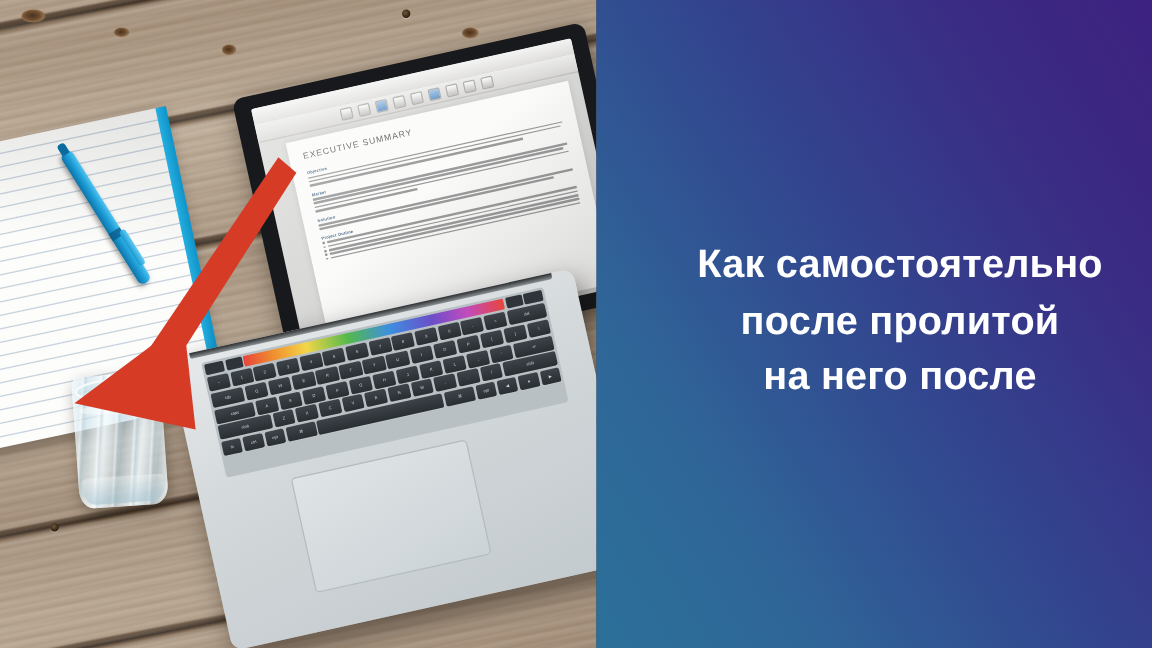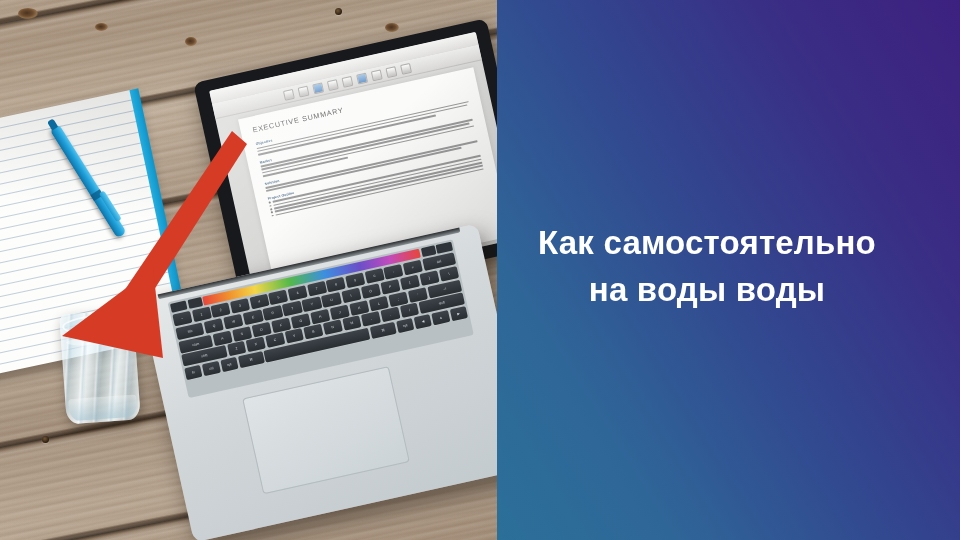--- a/index.html
+++ b/index.html
@@ -383,21 +383,21 @@
   }
 
   
   #panel {
     position: absolute;
     left: 497px; top: 0;
     width: 463px; height: 540px;
     background: linear-gradient(58deg, #2b7099 0%, #2f6698 22%, #32478f 50%, #3a2c84 78%, #3d2180 100%);
     display: flex;
     align-items: center;
-    justify-content: flex-start;
+    justify-content: flex-end;
   }
   #headline {
     color: #ffffff;
     font-size: 33px;
     font-weight: 700;
     line-height: 1.42;
     text-align: center;
     letter-spacing: 0.2px;
     width: 420px;
     margin: 0;
@@ -605,17 +605,18 @@
         <path d="M 232 131 L 247 144 L 145 304 L 124 291 Z" fill="#d63b26"></path>
         <path d="M 153 268 L 163 358 L 62 336 Z" fill="#d63b26"></path>
       </g>
     </svg>
 
   </div>
 
   <div id="panel">
     <h1 id="headline">
       <span class="ln">Как самостоятельно</span>
-      <span class="ln">на воды воды</span>
+      <span class="ln">после пролитой</span>
+      <span class="ln">на него после</span>
     </h1>
   </div>
 
 </div>
 
 </body></html>

